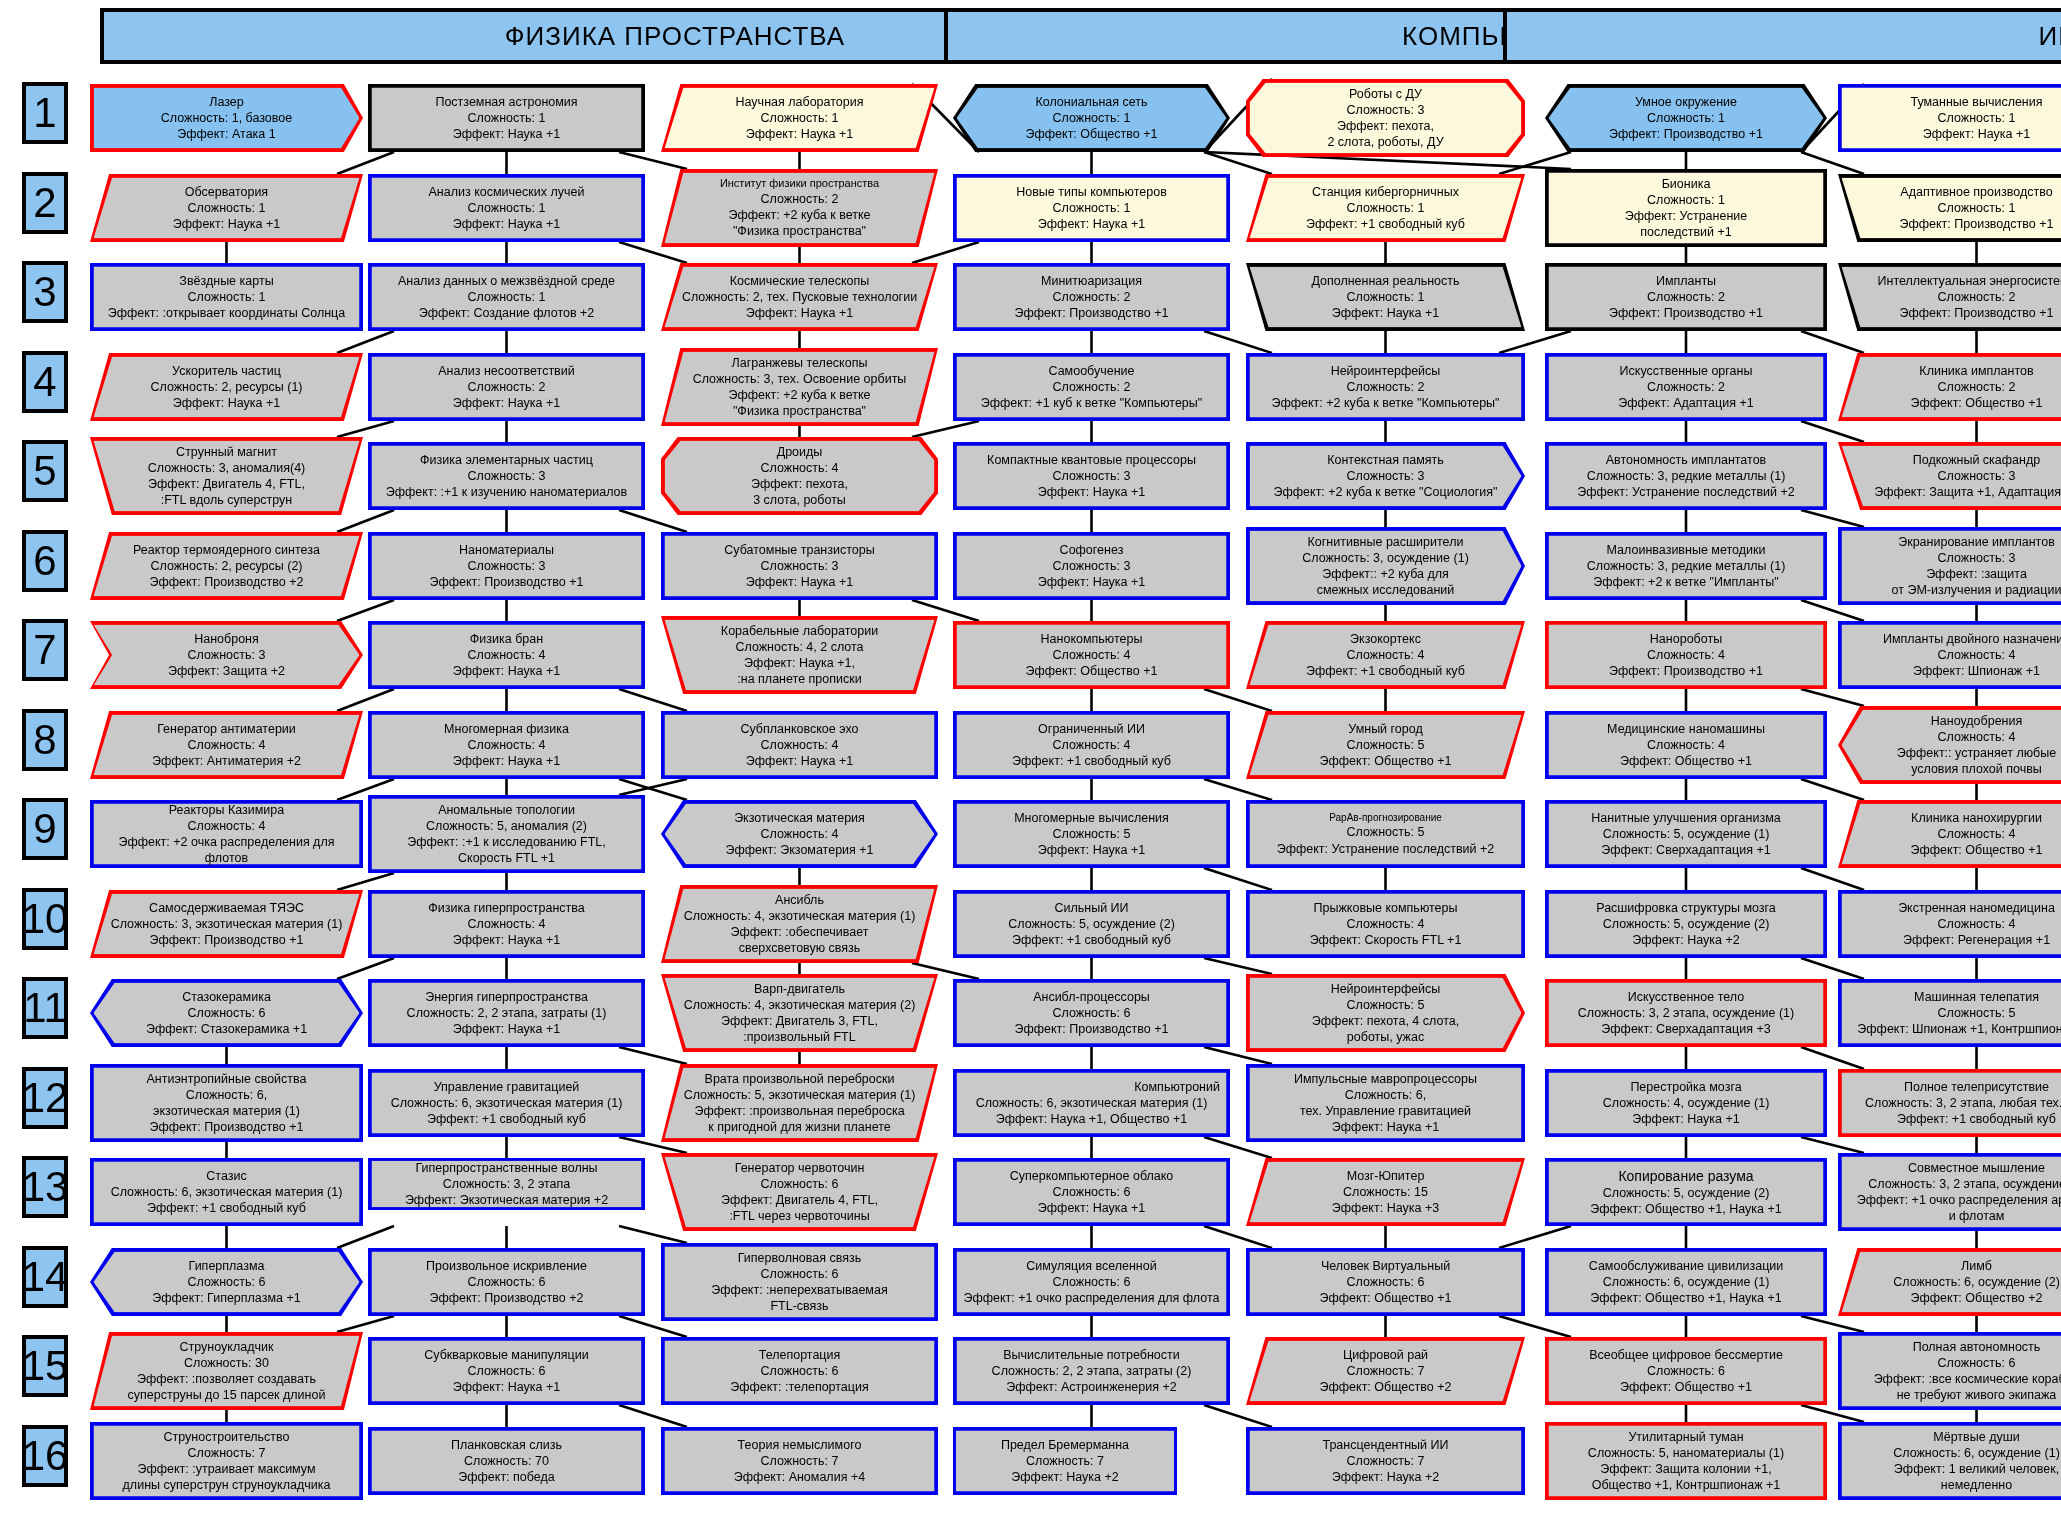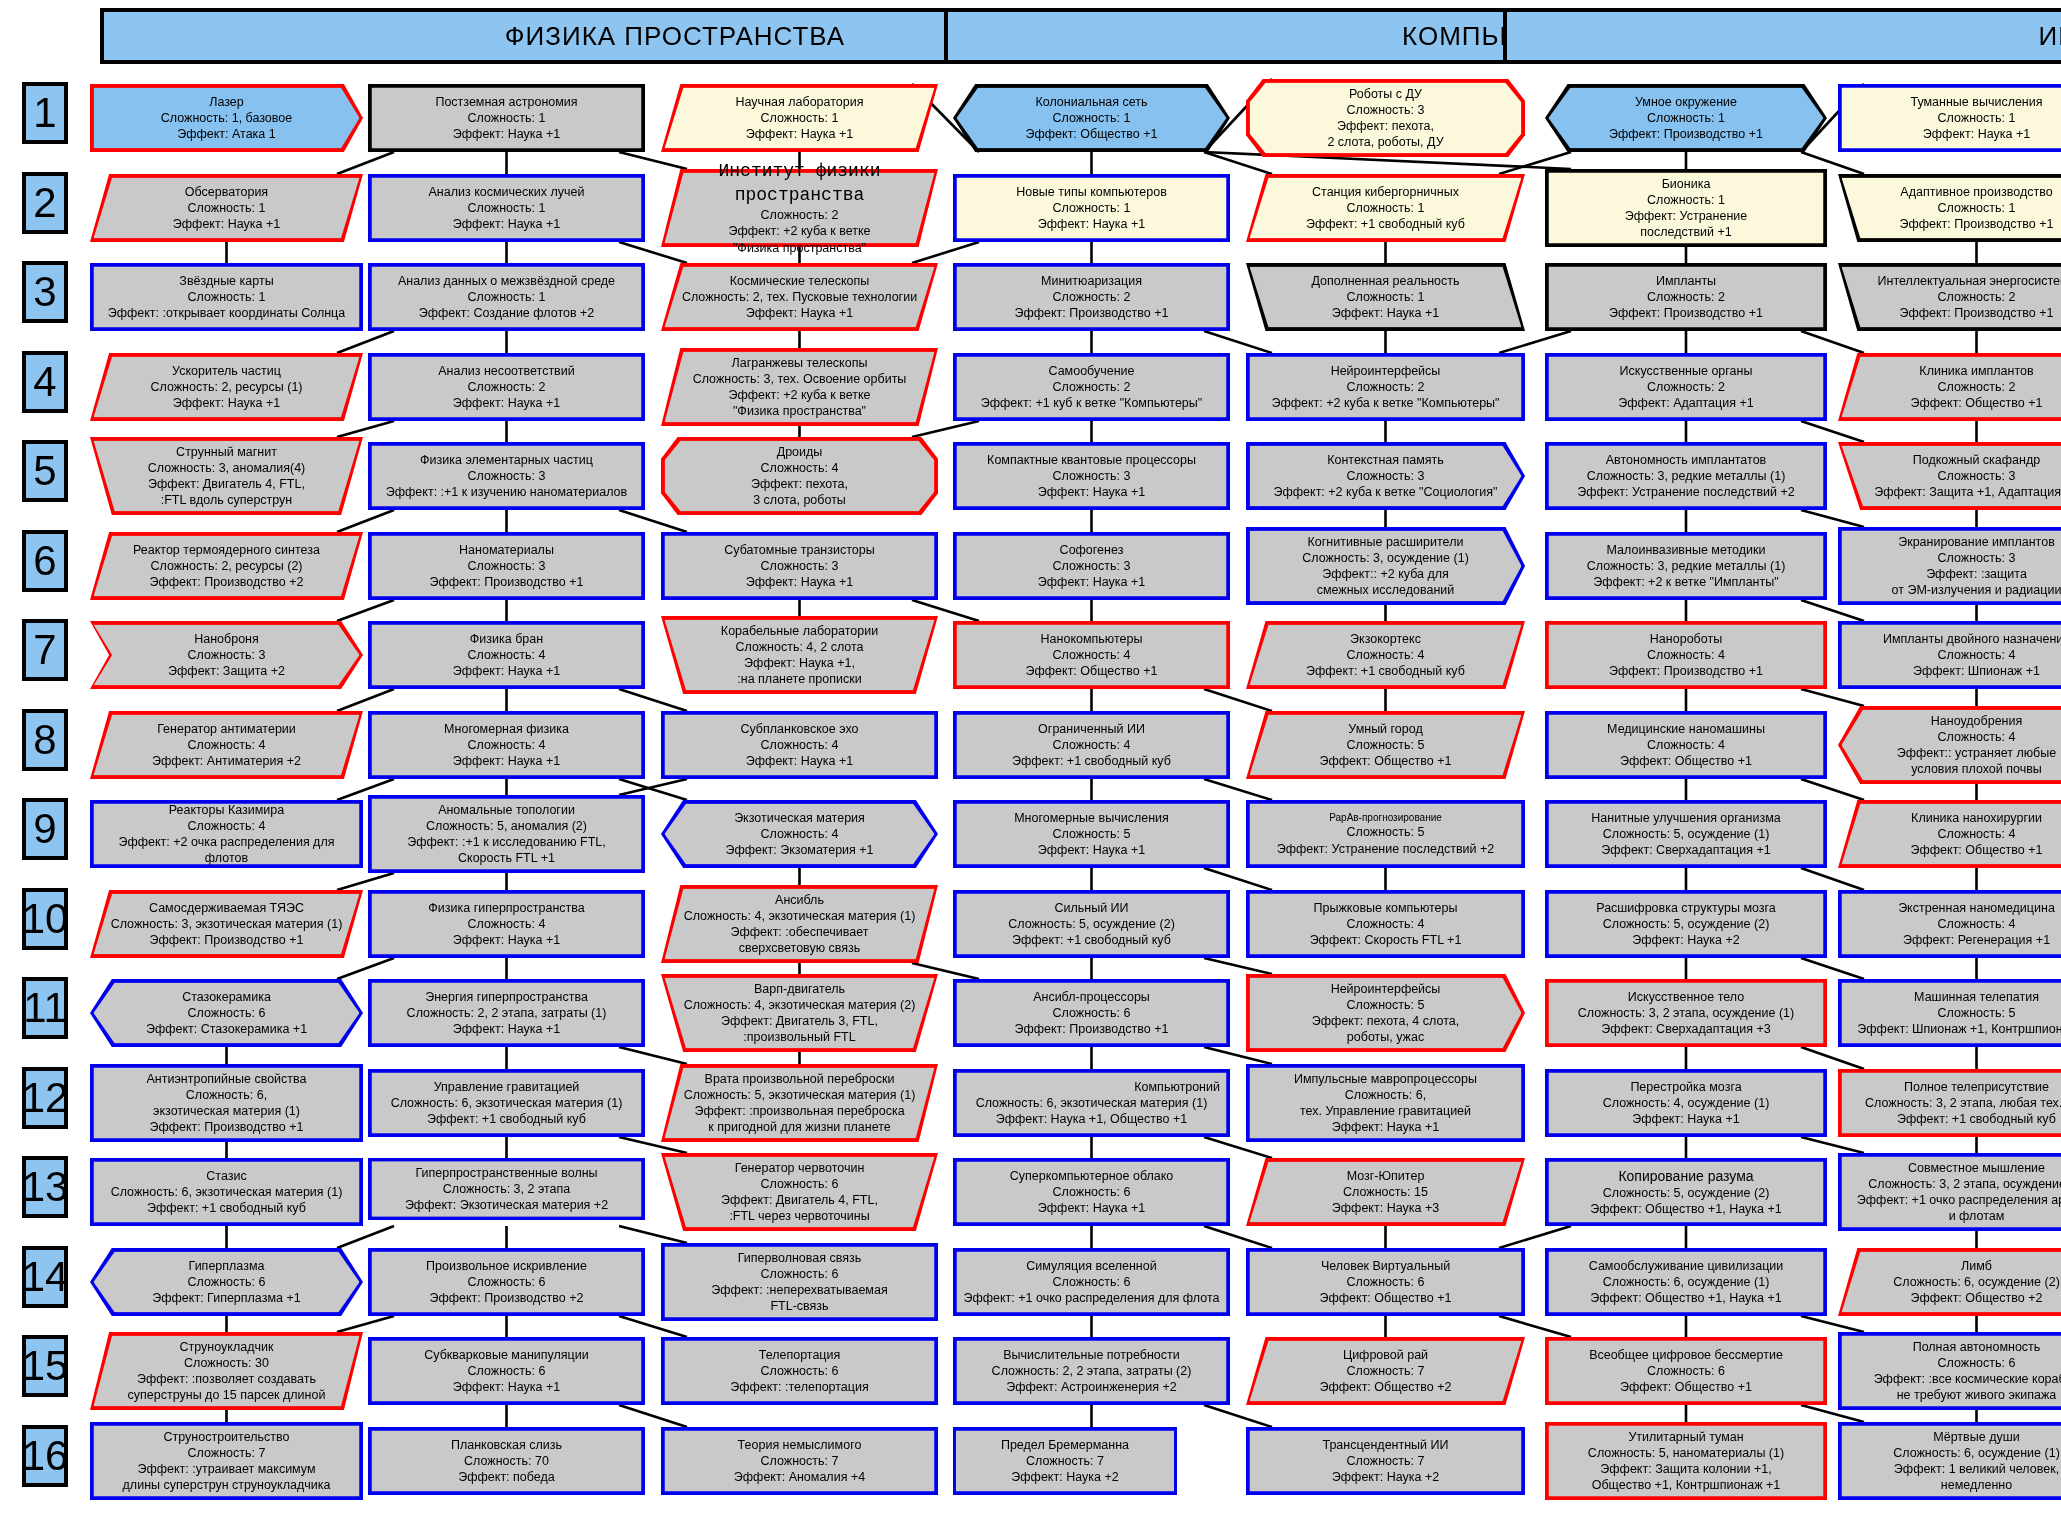--- a/index.html
+++ b/index.html
@@ -355,21 +355,21 @@
         <div class="tx">
           <span class="ln" style="font-size: 12.5px;">Анализ космических лучей</span>
           <span class="ln">Сложность: 1</span>
           <span class="ln">Эффект: Наука +1</span>
         </div>
       </div>
       <div class="shape sh-par" style="left: 661px; top: 169px; width: 277px; height: 78px;">
         <div class="bd" style="background: rgb(255, 0, 0);"></div>
         <div class="fl f-grey" style="left: 0px; top: 0px; width: 100%; height: 100%; transform: scale(0.974729, 0.910256);"></div>
         <div class="tx">
-          <span class="ln" style="font-size: 18px; font-family: Liberation Mono, monospace;">Институт физики пространства</span>
+          <span class="ln" style="font-size: 11px;">Институт физики пространства</span>
           <span class="ln">Сложность: 2</span>
           <span class="ln">Эффект: +2 куба к ветке</span>
           <span class="ln">"Физика пространства"</span>
         </div>
       </div>
       <div class="shape sh-rect" style="left: 953px; top: 174px; width: 277px; height: 68px;">
         <div class="bd" style="background: rgb(0, 0, 238);"></div>
         <div class="fl f-cream" style="left: 0px; top: 0px; width: 100%; height: 100%; transform: scale(0.974729, 0.897059);"></div>
         <div class="tx">
           <span class="ln" style="font-size: 12.5px;">Новые типы компьютеров</span>
@@ -1051,21 +1051,21 @@
       </div>
       <div class="shape sh-rect" style="left: 90px; top: 1158px; width: 273px; height: 68px;">
         <div class="bd" style="background: rgb(0, 0, 238);"></div>
         <div class="fl f-grey" style="left: 0px; top: 0px; width: 100%; height: 100%; transform: scale(0.974359, 0.897059);"></div>
         <div class="tx">
           <span class="ln" style="font-size: 12.5px;">Стазис</span>
           <span class="ln">Сложность: 6, экзотическая материя (1)</span>
           <span class="ln">Эффект: +1 свободный куб</span>
         </div>
       </div>
-      <div class="shape sh-rect" style="left: 368px; top: 1158px; width: 277px; height: 62px;">
+      <div class="shape sh-rect" style="left: 368px; top: 1158px; width: 277px; height: 52px;">
         <div class="bd" style="background: rgb(0, 0, 238);"></div>
         <div class="fl f-grey" style="left: 0px; top: 0px; width: 100%; height: 100%; transform: scale(0.974729, 0.897059);"></div>
         <div class="tx">
           <span class="ln" style="font-size: 12.5px;">Гиперпространственные волны</span>
           <span class="ln">Сложность: 3, 2 этапа</span>
           <span class="ln">Эффект: Экзотическая материя +2</span>
         </div>
       </div>
       <div class="shape sh-trap" style="left: 661px; top: 1153px; width: 277px; height: 78px;">
         <div class="bd" style="background: rgb(255, 0, 0);"></div>

